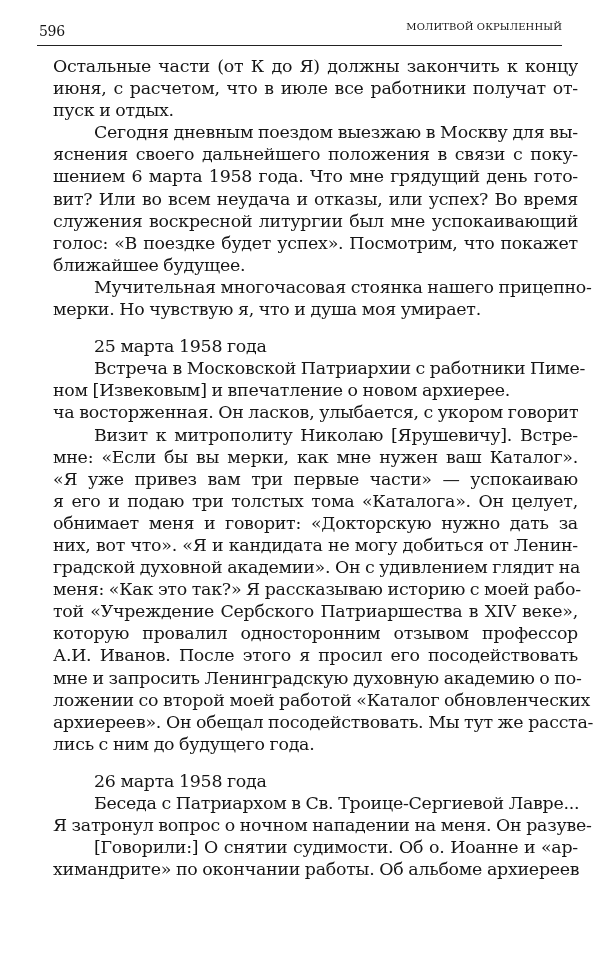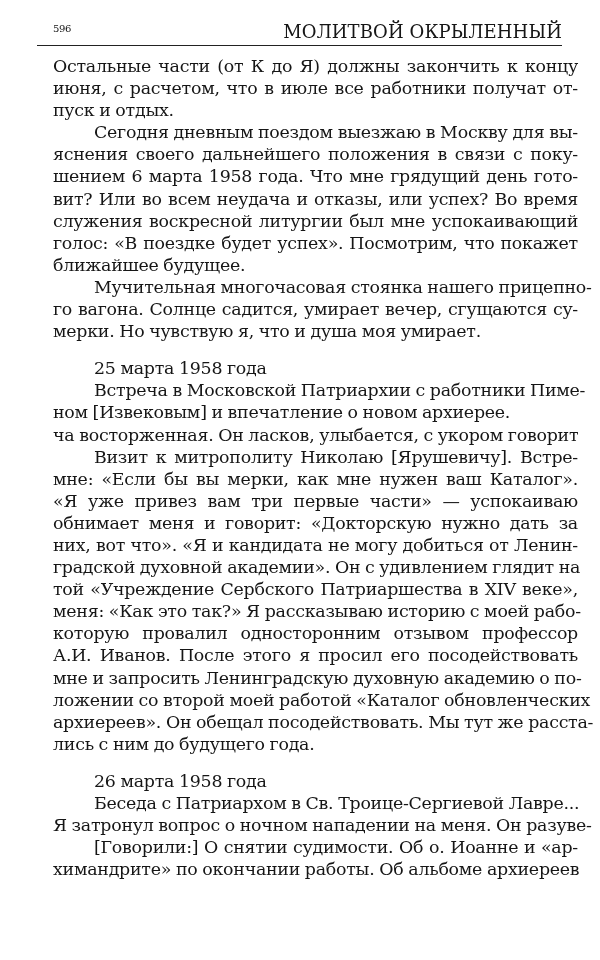--- a/index.html
+++ b/index.html
@@ -23,30 +23,30 @@
   }
   .running-head {
     position: absolute;
     left: 0;
     top: 19px;
     width: 525px;
     height: 26px;
   }
   .page-number {
     position: absolute;
-    left: 16px;
+    left: 2px;
     top: 4px;
-    font-size: 10px;
+    font-size: 14px;
     letter-spacing: -0.3px;
   }
   .book-title {
     position: absolute;
     right: 0;
     top: 2px;
-    font-size: 18px;
+    font-size: 10px;
     letter-spacing: 0.1px;
     white-space: nowrap;
   }
   .head-rule {
     position: absolute;
     left: 0;
     top: 45px;
     width: 525px;
     height: 0;
     border-top: 1.6px solid #222;
@@ -109,43 +109,43 @@
         <span class="line indent">Сегодня дневным поездом выезжаю в Москву для вы-</span>
         <span class="line">яснения своего дальнейшего положения в связи с поку-</span>
         <span class="line">шением 6 марта 1958 года. Что мне грядущий день гото-</span>
         <span class="line">вит? Или во всем неудача и отказы, или успех? Во время</span>
         <span class="line">служения воскресной литургии был мне успокаивающий</span>
         <span class="line">голос: «В поездке будет успех». Посмотрим, что покажет</span>
         <span class="line last">ближайшее будущее.</span>
       </div>
       <div>
         <span class="line indent">Мучительная многочасовая стоянка нашего прицепно-</span>
-        <span class="line">го вагона. Солнце садится, умирает вечер, сгущаются су-</span>
         <span class="line last">мерки. Но чувствую я, что и душа моя умирает.</span>
       </div>
     </div>
 
     <span class="gap"></span>
 
     <div>
       <span class="date-heading">25 марта 1958 года</span>
       <div>
         <span class="line indent">Встреча в Московской Патриархии с работники Пиме-</span>
         <span class="line last">ном [Извековым] и впечатление о новом архиерее.</span>
       </div>
       <div>
         <span class="line">ча восторженная. Он ласков, улыбается, с укором говорит</span>
         <span class="line indent">Визит к митрополиту Николаю [Ярушевичу]. Встре-</span>
         <span class="line">мне: «Если бы вы мерки, как мне нужен ваш Каталог».</span>
         <span class="line">«Я уже привез вам три первые части» — успокаиваю</span>
+        <span class="line">я его и подаю три толстых тома «Каталога». Он целует,</span>
         <span class="line">обнимает меня и говорит: «Докторскую нужно дать за</span>
         <span class="line">них, вот что». «Я и кандидата не могу добиться от Ленин-</span>
         <span class="line">градской духовной академии». Он с удивлением глядит на</span>
+        <span class="line">меня: «Как это так?» Я рассказываю историю с моей рабо-</span>
         <span class="line">той «Учреждение Сербского Патриаршества в XIV веке»,</span>
-        <span class="line">меня: «Как это так?» Я рассказываю историю с моей рабо-</span>
         <span class="line">которую провалил односторонним отзывом профессор</span>
         <span class="line">А.И. Иванов. После этого я просил его посодействовать</span>
         <span class="line">мне и запросить Ленинградскую духовную академию о по-</span>
         <span class="line">ложении со второй моей работой «Каталог обновленческих</span>
         <span class="line">архиереев». Он обещал посодействовать. Мы тут же расста-</span>
         <span class="line last">лись с ним до будущего года.</span>
       </div>
     </div>
 
     <span class="gap"></span>

